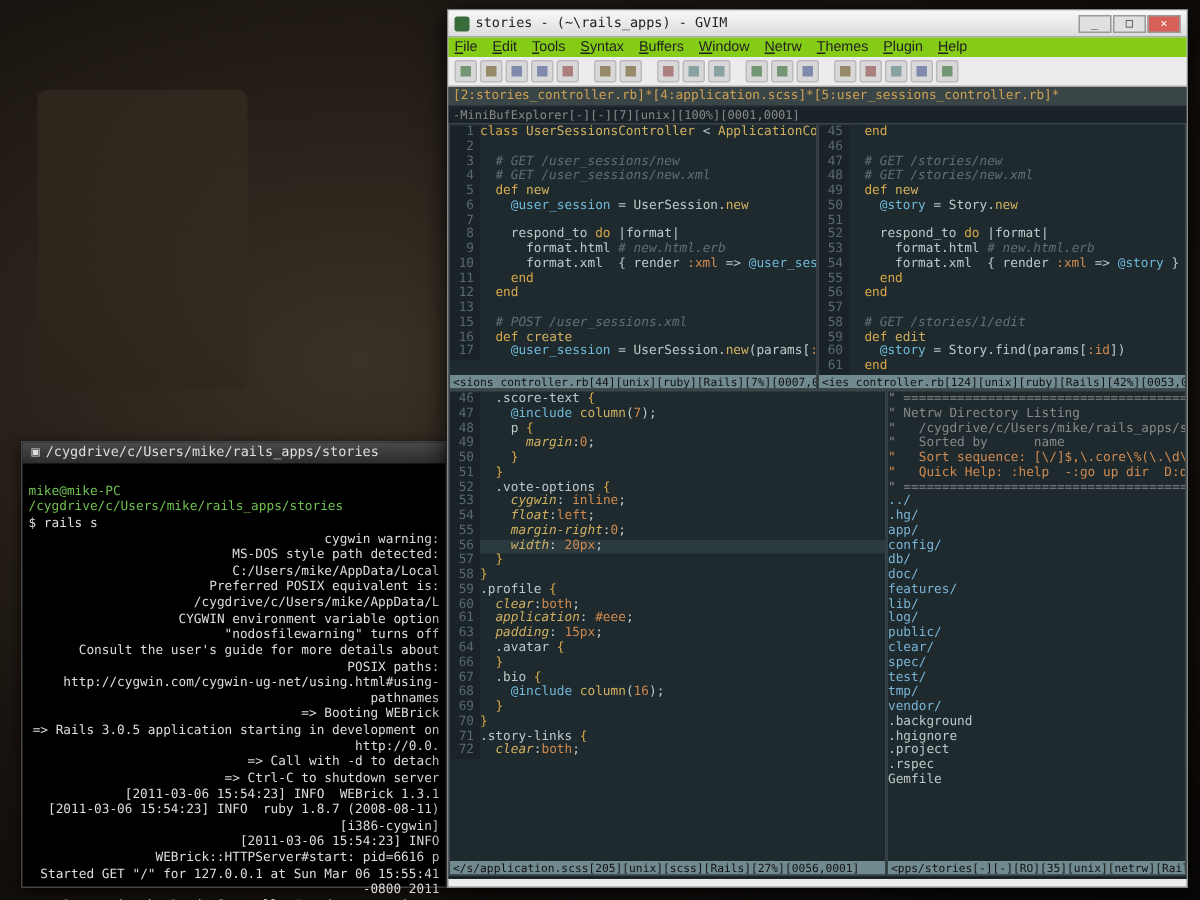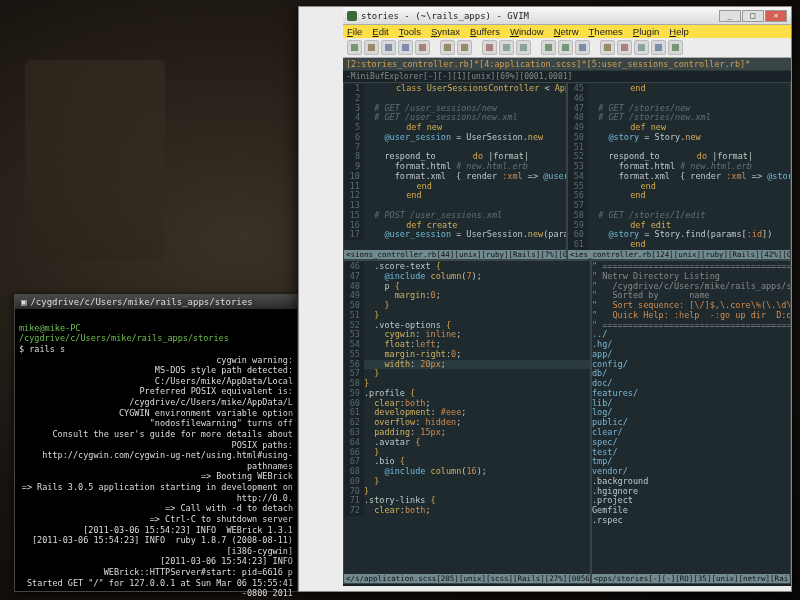--- a/index.html
+++ b/index.html
@@ -40,34 +40,33 @@
 .tw { color: #ddd; text-align: right; }
 
 
 .gvim {
   position: absolute;
   left: 298px; top: 6px;
   width: 494px; height: 586px;
   background: #ececec;
   border: 1px solid #888;
   box-shadow: 0 4px 16px rgba(0,0,0,.9);
-  padding-left: 44px;
 }
 .titlebar {
   background: linear-gradient(#f8f8f8,#dcdcdc);
   height: 18px; display:flex; align-items:center; padding: 0 4px; gap:4px;
   border-bottom:1px solid #aaa;
 }
 .titlebar .icon { width:10px; height:10px; background:#3a6b3a; border-radius:2px;}
 .titlebar .t { flex:1; font-size:9px; color:#222;}
 .winbtns { display:flex; gap:1px;}
 .winbtn { width:22px; height:12px; background:#e0e0e0; border:1px solid #999; font-size:8px; text-align:center; line-height:10px; color:#333;}
 .winbtn.close { background:#d66055; color:#fff;}
 .menubar {
-  background:#fde047; padding:1px 4px; display:flex; gap:10px; font-size:9.5px; color:#222;
+  background:#84cc16; padding:1px 4px; display:flex; gap:10px; font-size:9.5px; color:#222;
   font-family:"Segoe UI",sans-serif;
 }
 .menubar span { cursor:default;}
 .menubar span u { text-decoration:underline; }
 .toolbar {
   background:#ececec; padding:2px 4px; display:flex; gap:2px; border-bottom:1px solid #aaa;
 }
 .tbtn { width:15px; height:15px; background:#d8d8d8; border:1px solid #bbb; border-radius:2px; position:relative;}
 .tbtn::after{content:""; position:absolute; inset:3px; background:currentColor; opacity:.7;}
 .tbtn.c1{color:#4a7a4a;} .tbtn.c2{color:#7a6a3a;} .tbtn.c3{color:#5a6a9a;}
@@ -83,27 +82,27 @@
 .row { display:flex; flex:1; overflow:hidden;}
 .pane { flex:1; background:#1e2a2e; border:1px solid #3a4548; display:flex; flex-direction:column; overflow:hidden; min-width:0;}
 .pane-status { background:#708a90; color:#111; font-size:7.5px; padding:0 2px; white-space:nowrap; overflow:hidden;}
 .code { flex:1; overflow:hidden; padding:1px 0;}
 .line { display:flex; line-height:1.15; font-size:8.5px;}
 .gut { width:20px; text-align:right; color:#5a6a6e; padding-right:4px; flex-shrink:0; background:#1a2428;}
 .txt { color:#bfc8c8; white-space:pre;}
 .cur { background:#2a3a3e;}
 
 
-.kw { color:#d8a84a;margin-left:32px; }   
+.kw { color:#d8a84a; }   
 .sym { color:#d08a50; }   
 .cmt { color:#607070; font-style:italic;}
 .var { color:#6fb8d8; }   
 .fn  { color:#d0b060;margin-top:32px; }   
 .num { color:#d08a50; }
-.css-prop { color:#d0b060; }
+.css-prop { color:#d0b060; font-style:italic;}
 .css-val { color:#d08a50; }
 .dir { color:#7ab4d4; }
 .fold { color:#d8a84a;}
 .netrw-hdr { color:#888;}
 .netrw-key { color:#d08a50;}
 .cmdline { background:#1a2428; color:#ccc; font-size:8.5px; padding:1px 3px;}
 </style>
 </head>
 <body>
 
@@ -167,21 +166,21 @@
     <div class="tbtn c3"></div>
     <div style="width:6px"></div>
     <div class="tbtn c2"></div>
     <div class="tbtn c4"></div>
     <div class="tbtn c5"></div>
     <div class="tbtn c3"></div>
     <div class="tbtn c1"></div>
   </div>
   <div class="editor">
     <div class="tabbar">[2:stories_controller.rb]*[4:application.scss]*[5:user_sessions_controller.rb]*</div>
-    <div class="minibuf">-MiniBufExplorer[-][-][1][unix][69%][0001,0001]</div>
+    <div class="minibuf">-MiniBufExplorer[-][-][7][unix][100%][0001,0001]</div>
     <div class="splits">
       <div class="row" style="flex:0 0 178px">
         <div class="pane">
           <div class="code" id="code-tl">
               <div class="line">
                 <span class="gut">1</span>
                 <span class="txt"><span class="kw">class</span> <span class="fn">UserSessionsController</span> &lt; <span class="fn">ApplicationController</span></span>
               </div>
               <div class="line">
                 <span class="gut">2</span>
@@ -378,25 +377,21 @@
               <div class="line">
                 <span class="gut">59</span>
                 <span class="txt">.profile <span class="fold">{</span></span>
               </div>
               <div class="line">
                 <span class="gut">60</span>
                 <span class="txt">  <span class="css-prop">clear</span>:<span class="css-val">both</span>;</span>
               </div>
               <div class="line">
                 <span class="gut">61</span>
-                <span class="txt">  <span class="css-prop">development</span>: <span class="css-val">#eee</span>;</span>
-              </div>
-              <div class="line">
-                <span class="gut">62</span>
-                <span class="txt">  <span class="css-prop">overflow</span>: <span class="css-val">hidden</span>;</span>
+                <span class="txt">  <span class="css-prop">application</span>: <span class="css-val">#eee</span>;</span>
               </div>
               <div class="line">
                 <span class="gut">63</span>
                 <span class="txt">  <span class="css-prop">padding</span>: <span class="css-val">15px</span>;</span>
               </div>
               <div class="line">
                 <span class="gut">64</span>
                 <span class="txt">  .avatar <span class="fold">{</span></span>
               </div>
               <div class="line">
@@ -501,24 +496,24 @@
               <div class="line">
                 <span class="txt txt">.background</span>
               </div>
               <div class="line">
                 <span class="txt txt">.hgignore</span>
               </div>
               <div class="line">
                 <span class="txt txt">.project</span>
               </div>
               <div class="line">
+                <span class="txt txt">.rspec</span>
+              </div>
+              <div class="line">
                 <span class="txt txt">Gemfile</span>
-              </div>
-              <div class="line">
-                <span class="txt txt">.rspec</span>
               </div>
             </div>
           <div class="pane-status">&lt;pps/stories[-][-][RO][35][unix][netrw][Rails][22%][0008,0001]</div>
         </div>
       </div>
     </div>
     <div class="cmdline"></div>
   </div>
 </div>
 

